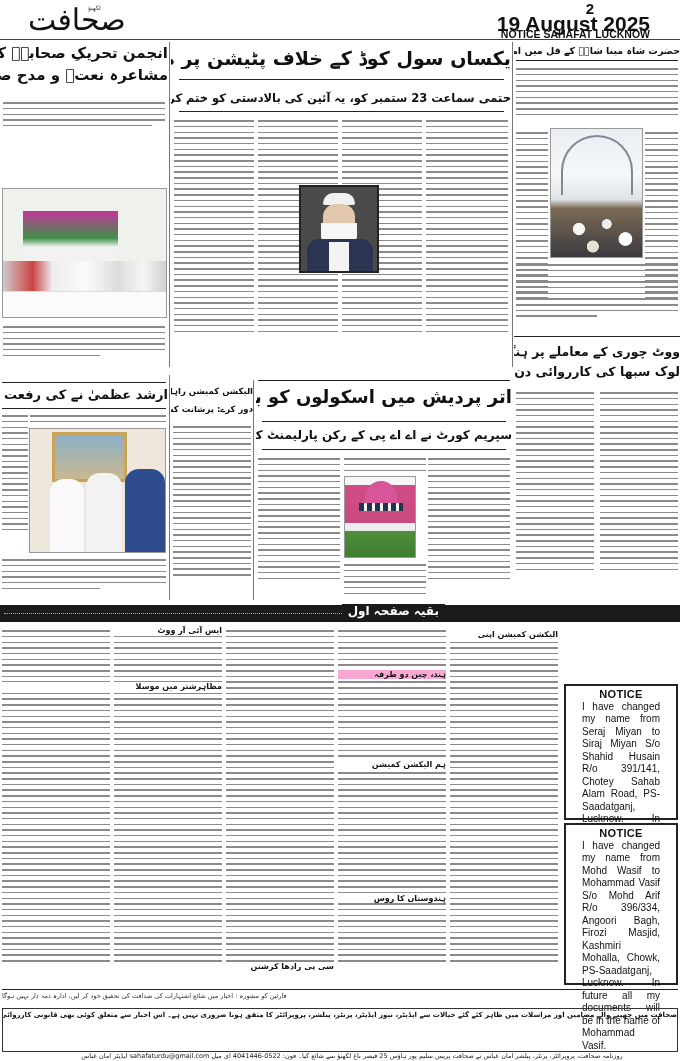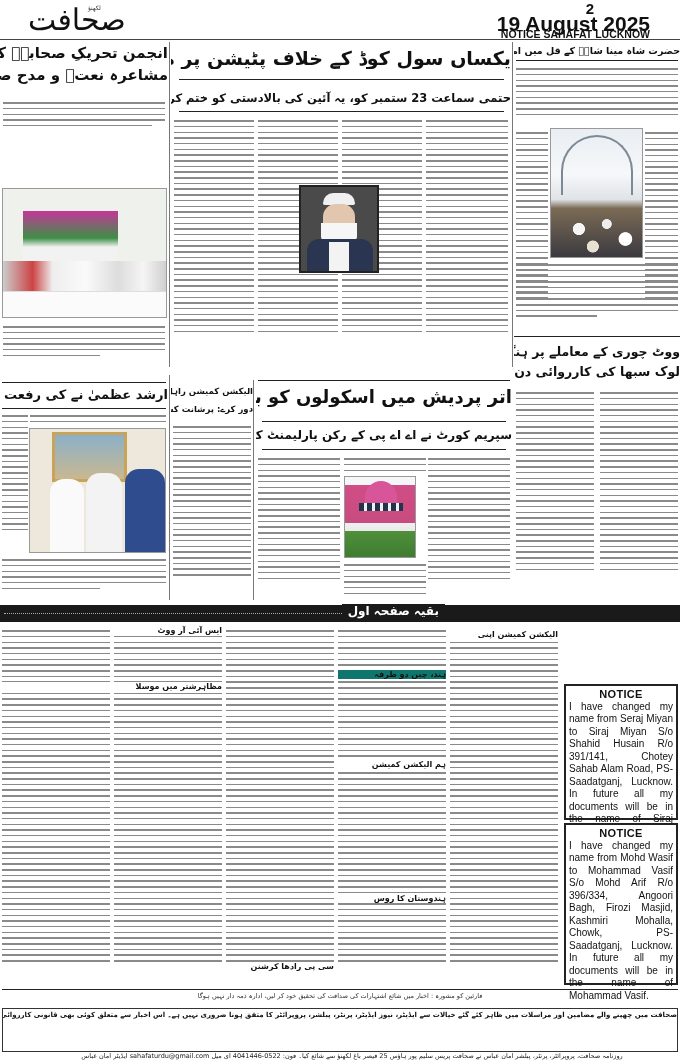--- a/index.html
+++ b/index.html
@@ -13,21 +13,21 @@
 .date{right:30px;top:12px;font-size:21px;font-weight:bold;font-family:"Liberation Sans",sans-serif}
 .paper{right:30px;top:28px;font-size:10.5px;font-weight:bold;font-family:"Liberation Sans",sans-serif}
 .hl{font-weight:bold;text-align:center;direction:rtl;white-space:nowrap;overflow:hidden}
 .rule{background:#222}
 .vrule{background:#777;width:1px}
 .txt{position:absolute;overflow:hidden}
 .txt i{display:block;height:1.5px;background:#8a8a8a;margin:4.2px 0}
 .photo{position:absolute;border:1px solid #999;overflow:hidden}
 .bar{left:0;top:605px;width:680px;height:17px;background:#1a1a1a}
 .bar-title{right:235px;top:604px;color:#fff;font-size:12px;font-weight:bold;background:#1a1a1a;padding:0 6px;direction:rtl}
-.notice{position:absolute;border:2px solid #222;background:#fff;font-family:"Liberation Sans",sans-serif;font-size:10px;line-height:12.5px;padding:2px 3px;text-align:justify}
+.notice{position:absolute;border:2px solid #222;background:#fff;font-family:"Liberation Sans",sans-serif;font-size:10px;line-height:12.5px;padding:2px 16px;text-align:justify}
 .notice .nt{text-align:center;font-size:11px;font-weight:bold;letter-spacing:.3px}
 .sub-hl{font-weight:bold;font-size:8px;direction:rtl;text-align:right}
 .imprint{left:2px;top:1008px;width:676px;height:44px;border:1px solid #333}
 .imp-urdu{font-size:7px;font-weight:bold;direction:rtl;text-align:center;margin-top:2px;white-space:nowrap;overflow:hidden}
 .imp-en{font-family:"Liberation Sans",sans-serif;font-size:8.1px;font-weight:bold;text-align:center;color:#222;line-height:11px}
 .foot{left:14px;top:1052px;width:676px;font-size:6.5px;direction:rtl;white-space:nowrap;overflow:hidden;text-align:center;color:#222}
 </style>
 </head>
 <body>
 
@@ -873,35 +873,35 @@
       <i></i>
       <i></i>
       <i></i>
       <i></i>
       <i></i>
       <i></i>
       <i></i>
     </div>
 
   <div class="abs sub-hl" style="left:450px;top:6px;width:108px;background:#fff">الیکشن کمیشن اپنی</div>
-  <div class="abs sub-hl" style="left:338px;top:46px;width:108px;background:#0f766e">ہند، چین دو طرفہ</div>
+  <div class="abs sub-hl" style="left:338px;top:46px;width:108px;background:#f9a8d4">ہند، چین دو طرفہ</div>
   <div class="abs sub-hl" style="left:338px;top:136px;width:108px;background:#fff">ہم الیکشن کمیشن</div>
   <div class="abs sub-hl" style="left:338px;top:270px;width:108px;background:#fff">ہندوستان کا روس</div>
   <div class="abs sub-hl" style="left:226px;top:338px;width:108px;background:#fff">سی پی رادھا کرشنن</div>
   <div class="abs sub-hl" style="left:114px;top:2px;width:108px;background:#fff">ایس آئی آر ووٹ</div>
   <div class="abs sub-hl" style="left:2px;top:58px;width:220px;background:#fff;padding-left:110px">مظاہرشتر میں موسلا</div>
 </div>
 
 <div class="notice" style="left:564px;top:684px;width:114px;height:136px">
   <div class="nt">NOTICE</div>
   <div>I have changed my name from Seraj Miyan to Siraj Miyan S/o Shahid Husain R/o 391/141, Chotey Sahab Alam Road, PS-Saadatganj, Lucknow. In future all my documents will be in the name of Siraj Miyan.</div>
 </div>
 <div class="notice" style="left:564px;top:823px;width:114px;height:162px">
   <div class="nt">NOTICE</div>
   <div>I have changed my name from Mohd Wasif to Mohammad Vasif S/o Mohd Arif R/o 396/334, Angoori Bagh, Firozi Masjid, Kashmiri Mohalla, Chowk, PS-Saadatganj, Lucknow. In future all my documents will be in the name of Mohammad Vasif.</div>
 </div>
 
 <div class="abs rule" style="left:2px;top:989px;width:676px;height:1px"></div>
-<div class="abs urdu" style="left:2px;top:992px;width:676px;font-size:6.5px;white-space:nowrap;overflow:hidden;text-align:center;color:#333">قارئین کو مشورہ : اخبار میں شائع اشتہارات کی صداقت کی تحقیق خود کر لیں، ادارہ ذمہ دار نہیں ہوگا</div>
+<div class="abs urdu" style="left:2px;top:992px;width:676px;font-size:6.5px;white-space:nowrap;overflow:hidden;text-align:left;color:#333">قارئین کو مشورہ : اخبار میں شائع اشتہارات کی صداقت کی تحقیق خود کر لیں، ادارہ ذمہ دار نہیں ہوگا</div>
 <div class="abs imprint">
   <div class="imp-urdu">صحافت میں چھپنے والے مضامین اور مراسلات میں ظاہر کئے گئے خیالات سے ایڈیٹر، نیوز ایڈیٹر، پرنٹر، پبلشر، پروپرائٹر کا متفق ہونا ضروری نہیں ہے۔ اس اخبار سے متعلق کوئی بھی قانونی کارروائی صرف لکھنؤ کی مجاز عدالت یا فورم میں کی جاسکتی ہے</div>
 </div>
 <div class="abs foot">روزنامہ صحافت، پروپرائٹر، پرنٹر، پبلشر امان عباس نے صحافت پریس سلیم پور ہاؤس 25 قیصر باغ لکھنؤ سے شائع کیا۔ فون: 0522-4041446 ای میل sahafaturdu@gmail.com ایڈیٹر امان عباس</div>
 
 </body></html>

